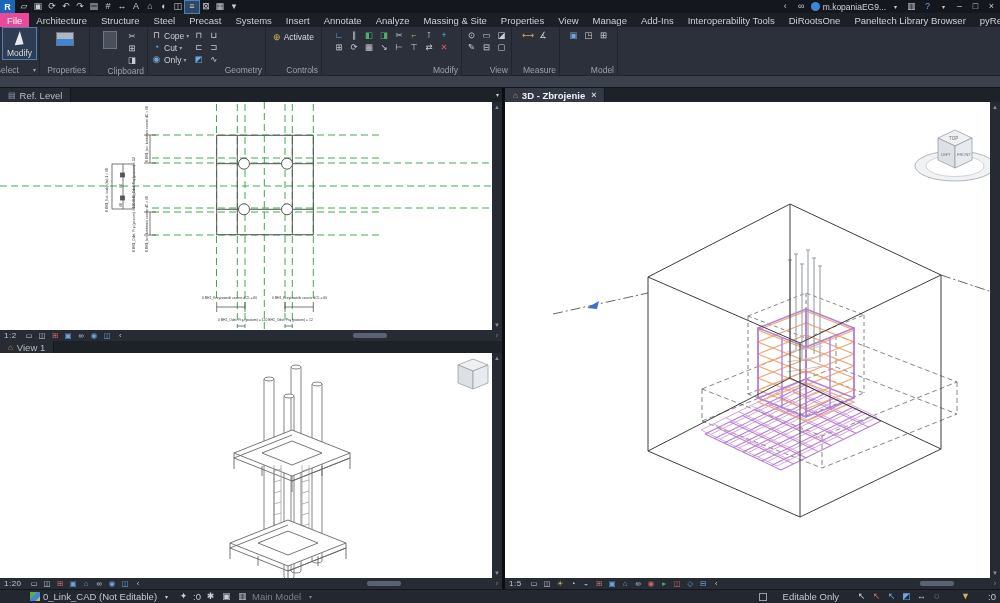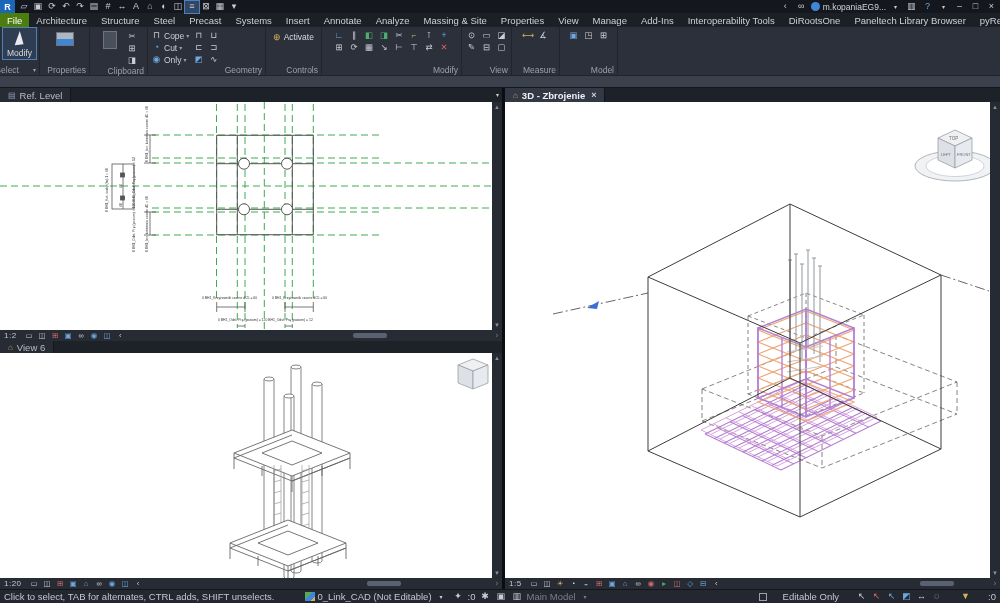--- a/index.html
+++ b/index.html
@@ -21,21 +21,21 @@
   .avatar { width:9px; height:9px; border-radius:50%; background:#3f87d6; display:inline-block; }
 
   .icn { display:inline-flex; align-items:center; justify-content:center;
     color:#c9ced6; font-size:9px; line-height:1; cursor:default; }
   .icn.active { background:#2f4764; outline:1px solid #4d7fb8; }
 
   
   .tabrow { height:14px; background:#1c1f26; display:flex; align-items:stretch;
     font-size:9.5px; color:#ccd0d8; }
   .rtab { padding:0 7px; display:flex; align-items:center; white-space:nowrap; }
-  .rtab.file { background:#4d7c0f; color:#fff; }
+  .rtab.file { background:#ec4899; color:#fff; }
 
   
   .ribbon { height:49px; background:#2b303a; display:flex; align-items:stretch; border-bottom:1px solid #20242b; }
   .panel { display:flex; flex-direction:column; border-right:1px solid #20242b; padding:1px 3px 0 3px; }
   .panel .body { flex:1; display:flex; align-items:flex-start; gap:3px; }
   .panel .plabel { height:11px; font-size:8.5px; color:#9ba1ac; text-align:center;
     display:flex; align-items:center; justify-content:flex-end; gap:14px; }
   .bigbtn { display:flex; flex-direction:column; align-items:center; justify-content:center;
     padding:1px 4px; }
   .bigbtn.sel { background:#2e3d52; outline:1px solid #4d7fb8; }
@@ -418,21 +418,21 @@
         </span>
       <div class="htrack">
           <div class="hthumb" style="left:62%"></div>
         </div>
       <span class="harrow">›</span>
     </div>
 
     <div class="viewtabs short">
       <div class="vtab">
         <span class="ticon home">⌂</span>
-        <span>View 6</span>
+        <span>View 1</span>
       </div>
     </div>
 
     <div class="canvas" style="height:225px">
       <svg width="492" height="225" viewBox="0 0 492 225">
         <g id="v1-cyl" stroke="#777" fill="#fff" stroke-width="0.9">
             <line x1="264" y1="26" x2="264" y2="200"></line>
             <line x1="274" y1="26" x2="274" y2="200"></line>
             <ellipse cx="269" cy="26" rx="5" ry="2"></ellipse>
             <path d="M264,200 A5,2 0 0 0 274,200" fill="none"></path>
@@ -690,21 +690,20 @@
         </span>
       <div class="htrack">
           <div class="hthumb" style="left:74%"></div>
         </div>
       <span class="harrow">›</span>
     </div>
   </div>
 </div>
 
 <div class="statusbar">
-  <span class="sbtext">Click to select, TAB for alternates, CTRL adds, SHIFT unselects.</span>
   <span class="sb-group" style="margin-left:26px">
     <span class="wschip"></span>
     <span class="sbtext">0_Link_CAD (Not Editable)</span>
     <span class="icn" style="font-size:6px">▾</span>
   </span>
   <span class="sb-group">
     <span class="icn">✦</span>
     <span class="sbtext">:0</span>
     <span class="icn">✱</span>
     <span class="icn">▣</span>

